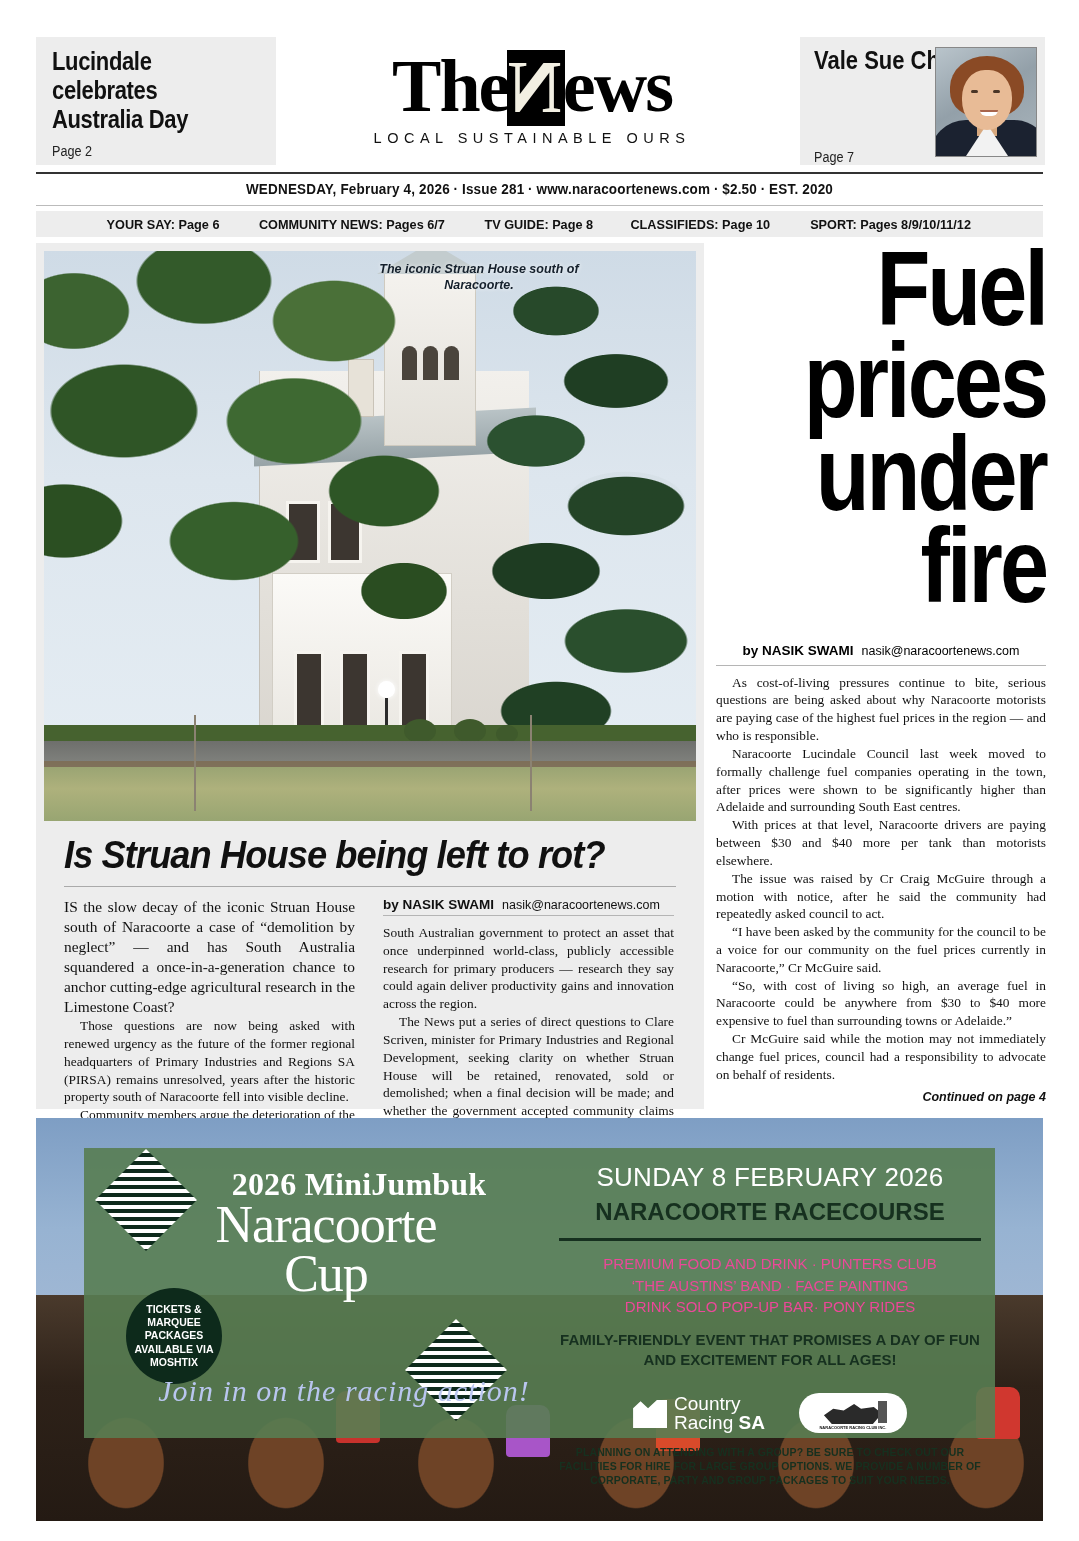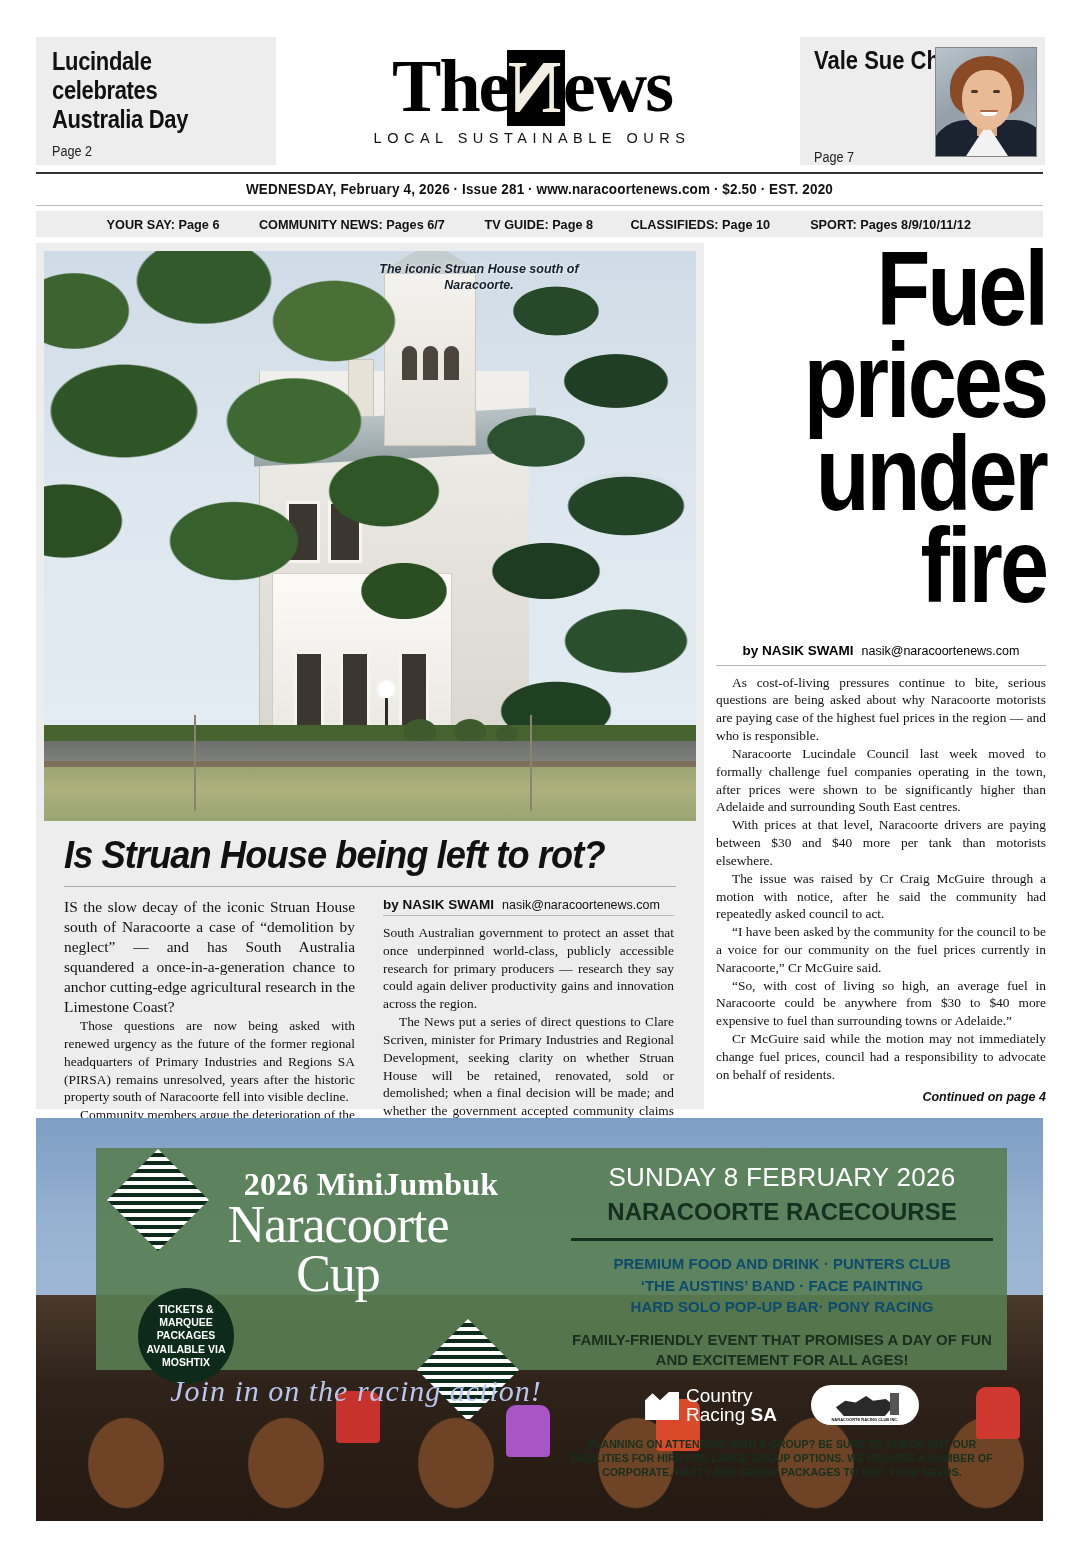--- a/index.html
+++ b/index.html
@@ -304,21 +304,21 @@
     background:linear-gradient(180deg,#4a3a2c 0%,#2e2219 40%,#241a13 100%);
   }
   .horse {
     position:absolute; bottom:0; width:120px; height:150px;
     background:radial-gradient(ellipse 62px 74px at 60px 92px,#6e4326 60%,transparent 62%);
   }
   .silk {
     position:absolute; width:44px; height:52px; border-radius:10px 10px 4px 4px;
   }
   .ad-panel {
-    position:absolute; left:60px; top:30px; width:911px; height:222px;
+    position:absolute; left:48px; top:30px; width:911px; height:290px;
     background:rgba(88,125,82,0.90);
   }
   .ad-left { position:absolute; left:0; top:0; width:470px; height:100%; }
   .ad-right { position:absolute; right:10px; top:14px; width:430px; text-align:center; }
 
   .mj {
     position:absolute; left:80px; top:18px; width:390px; text-align:center;
     font-family:"Liberation Serif", serif; font-weight:bold; color:#fff;
     font-size:32px; letter-spacing:0.2px;
   }
@@ -349,27 +349,27 @@
 
   .ad-date {
     font-size:26px; font-weight:normal; color:#ffffff; letter-spacing:0.3px;
     margin-bottom:6px;
   }
   .ad-venue {
     font-size:24px; font-weight:bold; color:#16301f; line-height:1.12;
   }
   .ad-rule { height:3px; background:#16301f; margin:12px 4px 12px 4px; }
   .ad-feat {
-    font-size:15px; font-weight:bold; color:#0c4a6e; line-height:1.45;
+    font-size:15px; font-weight:normal; color:#ec4899; line-height:1.45;
   }
   .ad-fam {
     margin-top:12px; font-size:15px; font-weight:bold; color:#16301f; line-height:1.3;
   }
   .ad-logos {
-    display:flex; align-items:center; justify-content:center; gap:34px; margin-top:16px;
+    display:flex; align-items:center; justify-content:center; gap:34px; margin-top:24px;
   }
   .crsa { display:flex; align-items:center; gap:7px; }
   .crsa .mark {
     width:34px; height:30px; background:#fff;
     clip-path:polygon(0 100%,0 34%,22% 10%,44% 34%,70% 6%,100% 6%,100% 100%);
   }
   .crsa .txt { color:#fff; font-size:19px; line-height:1.02; text-align:left; }
   .crsa .txt b { font-weight:bold; }
   .nrc {
     width:108px; height:40px; background:#fff; border-radius:20px;
@@ -557,21 +557,21 @@
 
     <div class="ad-right">
       <div class="ad-date">SUNDAY 8 FEBRUARY 2026</div>
       <div class="ad-venue">
         <div>NARACOORTE RACECOURSE</div>
       </div>
       <div class="ad-rule"></div>
       <div class="ad-feat">
         <div>PREMIUM FOOD AND DRINK · PUNTERS CLUB</div>
         <div>‘THE AUSTINS’ BAND · FACE PAINTING</div>
-        <div>HARD SOLO POP-UP BAR·  PONY RACING</div>
+        <div>DRINK SOLO POP-UP BAR·  PONY RIDES</div>
       </div>
       <div class="ad-fam">
         <div>FAMILY-FRIENDLY EVENT THAT PROMISES A DAY OF FUN</div>
         <div>AND EXCITEMENT FOR ALL AGES!</div>
       </div>
       <div class="ad-logos">
         <div class="crsa">
           <div class="mark"></div>
           <div class="txt">
             <div>Country</div>

